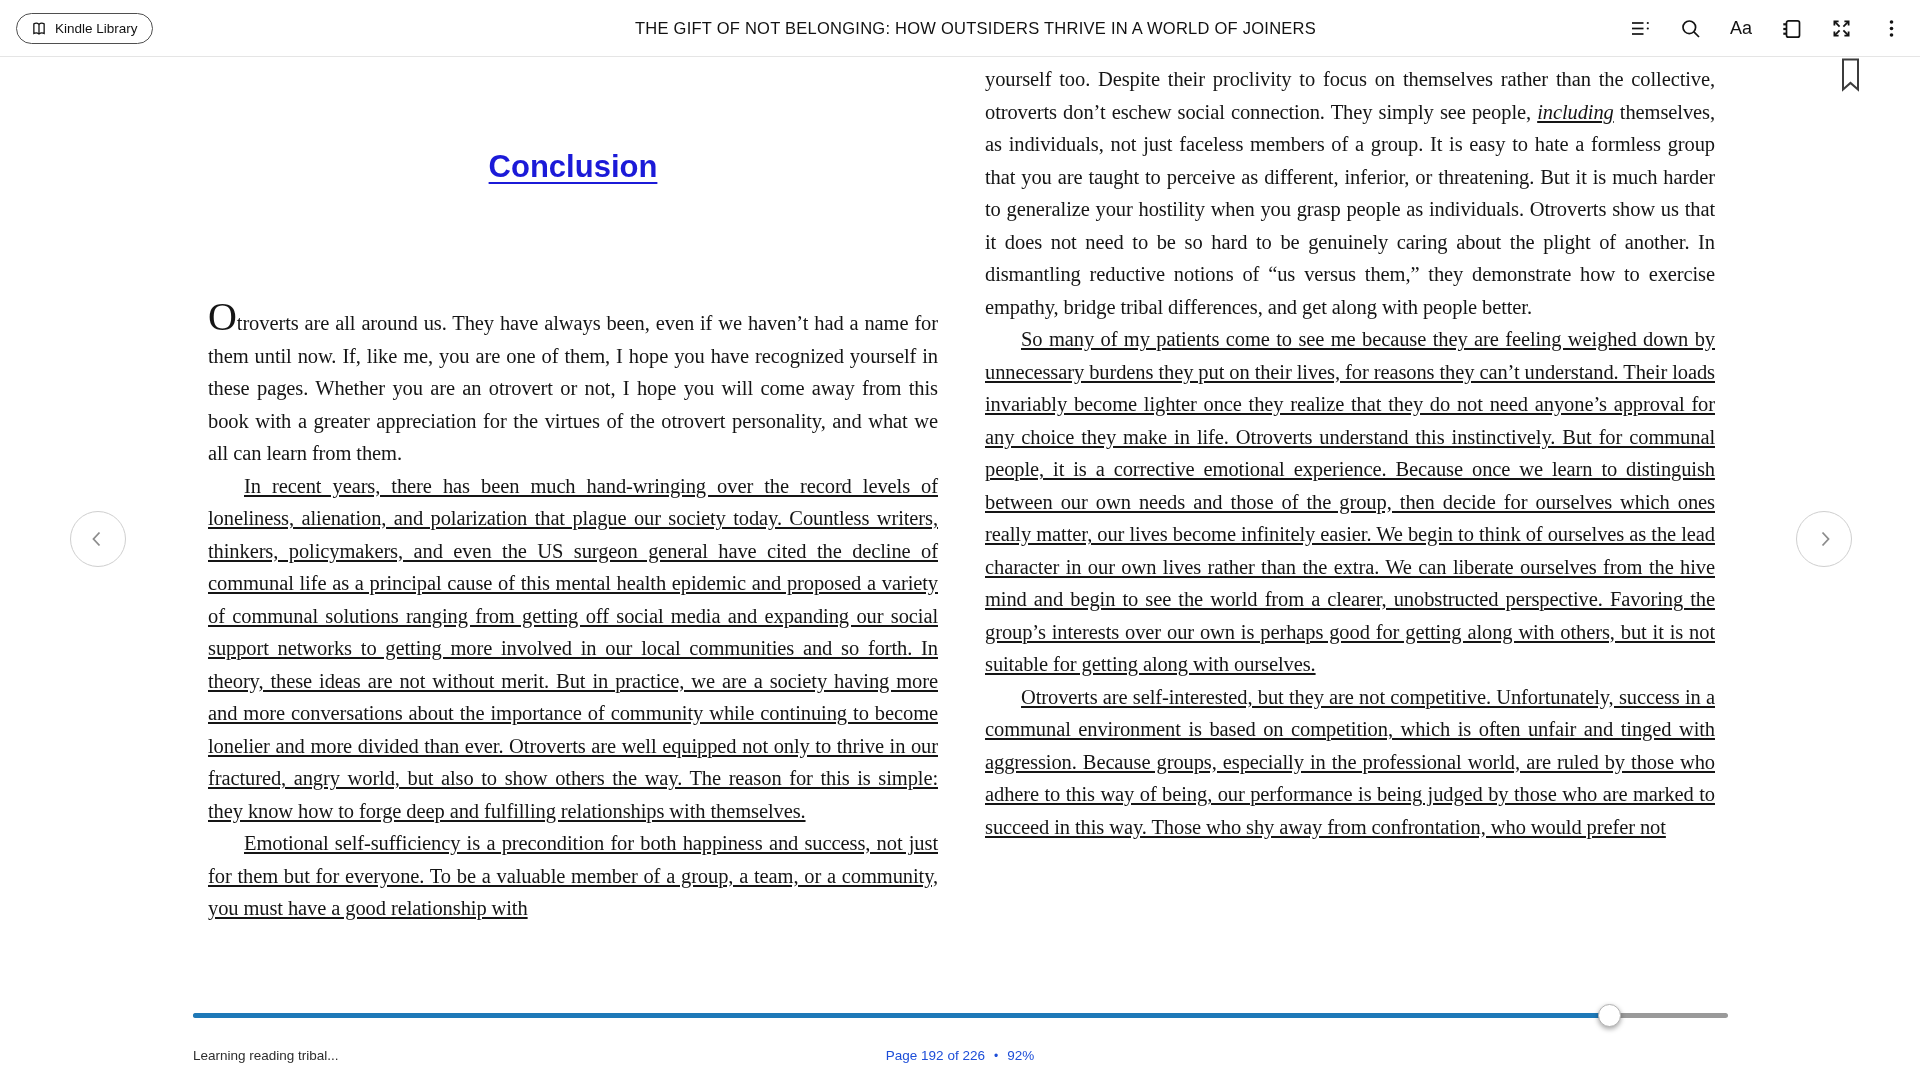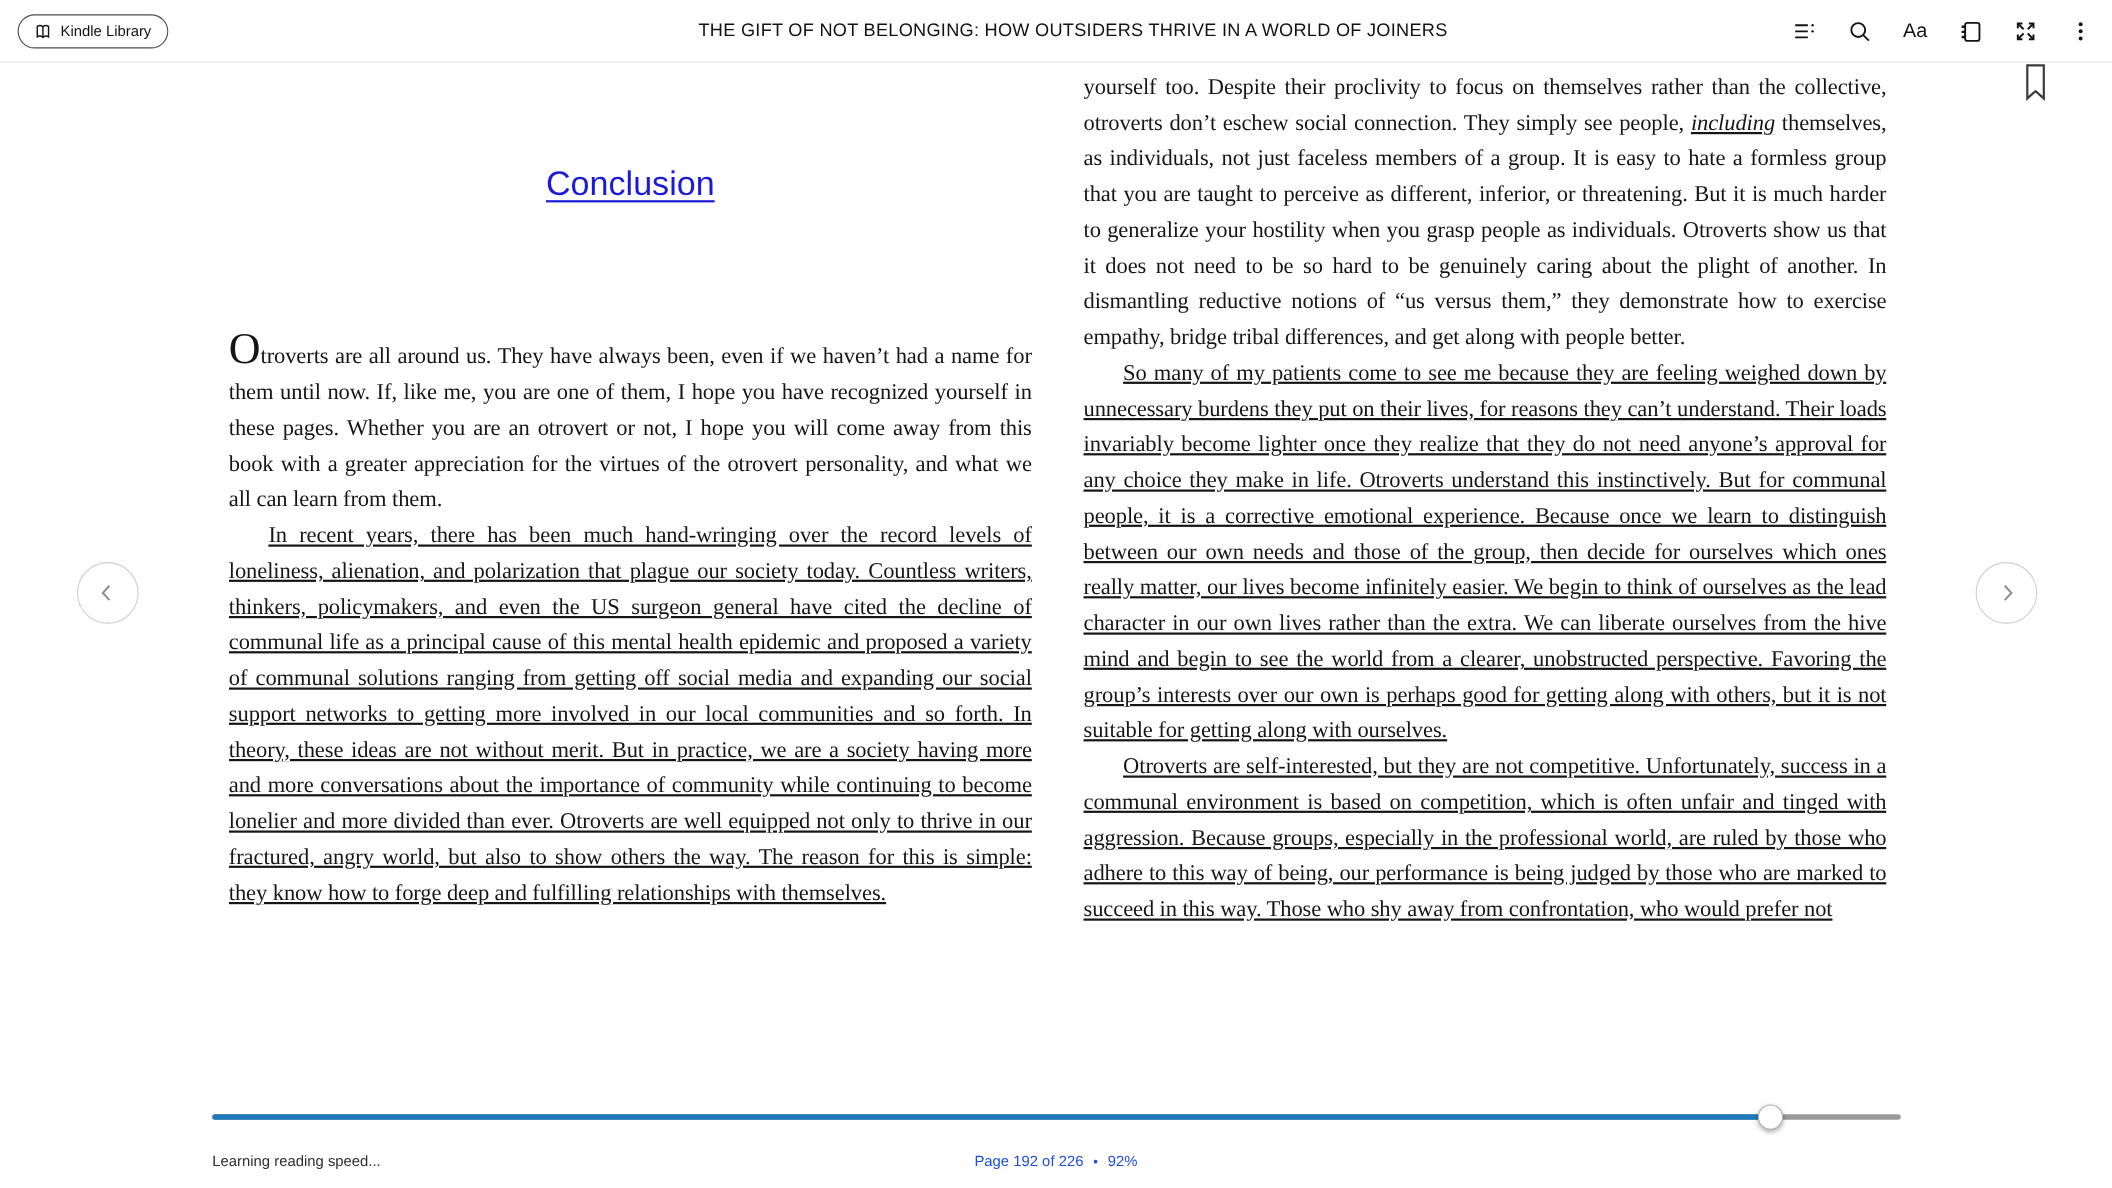--- a/index.html
+++ b/index.html
@@ -36,21 +36,21 @@
   }
   
   .page{
     position:absolute;top:63px;left:208px;width:1507px;height:940px;
     display:flex;gap:47px;overflow:hidden;
     font-family:"Liberation Serif", serif;color:#151515;
   }
   .col{width:730px;box-sizing:border-box;}
   .chapter{
     margin:86px 0 0 0;text-align:center;
-    font-family:"Liberation Sans", sans-serif;font-weight:400;font-size:31px;
+    font-family:"Liberation Sans", sans-serif;font-weight:700;font-size:31px;
     color:var(--link-blue,#1b1ad8);text-decoration:underline;
     text-underline-offset:5px;text-decoration-thickness:2px;cursor:pointer;
   }
   .col-text.first{margin-top:112px;}
   .para{
     margin:0;font-size:20.5px;line-height:32.5px;text-align:justify;
     letter-spacing:-0.1px;
   }
   .para.indent{text-indent:36px;text-decoration:underline;}
   .dropcap{font-size:40px;line-height:1;}
@@ -159,20 +159,21 @@
     <path d="M2 1.5h15v30l-7.5-6.6L2 31.5z"></path>
   </svg>
 </button>
 
 <main class="page">
   <div class="col">
     <h2 class="chapter">Conclusion</h2>
     <div class="col-text first">
         <p class="para"><span class="dropcap">O</span><span>troverts are all around us. They have always been, even if we haven’t had a name for them until now. If, like me, you are one of them, I hope you have recognized yourself in these pages. Whether you are an otrovert or not, I hope you will come away from this book with a greater appreciation for the virtues of the otrovert personality, and what we all can learn from them.</span></p>
         <p class="para indent"><span>In recent years, there has been much hand-wringing over the record levels of loneliness, alienation, and polarization that plague our society today. Countless writers, thinkers, policymakers, and even the US surgeon general have cited the decline of communal life as a principal cause of this mental health epidemic and proposed a variety of communal solutions ranging from getting off social media and expanding our social support networks to getting more involved in our local communities and so forth. In theory, these ideas are not without merit. But in practice, we are a society having more and more conversations about the importance of community while continuing to become lonelier and more divided than ever. Otroverts are well equipped not only to thrive in our fractured, angry world, but also to show others the way. The reason for this is simple: they know how to forge deep and fulfilling relationships with themselves.</span></p>
+        <p class="para indent"><span>Emotional self-sufficiency is a precondition for both happiness and success, not just for them but for everyone. To be a valuable member of a group, a team, or a community, you must have a good relationship with</span></p>
       </div>
   </div>
   <div class="col">
     <div class="col-text">
         <p class="para"><span>yourself too. Despite their proclivity to focus on themselves rather than the collective, otroverts don’t eschew social connection. They simply see people, </span><span class="italic">including</span><span> themselves, as individuals, not just faceless members of a group. It is easy to hate a formless group that you are taught to perceive as different, inferior, or threatening. But it is much harder to generalize your hostility when you grasp people as individuals. Otroverts show us that it does not need to be so hard to be genuinely caring about the plight of another. In dismantling reductive notions of “us versus them,” they demonstrate how to exercise empathy, bridge tribal differences, and get along with people better.</span></p>
         <p class="para indent"><span>So many of my patients come to see me because they are feeling weighed down by unnecessary burdens they put on their lives, for reasons they can’t understand. Their loads invariably become lighter once they realize that they do not need anyone’s approval for any choice they make in life. Otroverts understand this instinctively. But for communal people, it is a corrective emotional experience. Because once we learn to distinguish between our own needs and those of the group, then decide for ourselves which ones really matter, our lives become infinitely easier. We begin to think of ourselves as the lead character in our own lives rather than the extra. We can liberate ourselves from the hive mind and begin to see the world from a clearer, unobstructed perspective. Favoring the group’s interests over our own is perhaps good for getting along with others, but it is not suitable for getting along with ourselves.</span></p>
         <p class="para indent"><span>Otroverts are self-interested, but they are not competitive. Unfortunately, success in a communal environment is based on competition, which is often unfair and tinged with aggression. Because groups, especially in the professional world, are ruled by those who adhere to this way of being, our performance is being judged by those who are marked to succeed in this way. Those who shy away from confrontation, who would prefer not</span></p>
       </div>
   </div>
 </main>
@@ -191,16 +192,16 @@
     </svg>
   </span>
 </button>
 
 <div class="slider">
   <div class="track"></div>
   <div class="fill" id="progress-fill" style="width: 92.3%;"></div>
   <div class="handle" id="progress-handle" style="left: calc(92.3% - 11.5px);"></div>
 </div>
 
-<div class="footer-left">Learning reading speed...</div>
+<div class="footer-left">Learning reading tribal...</div>
 <div class="footer-center">
   <span>Page 192 of 226</span><span class="dot">•</span><span>92%</span>
 </div>
 
 </body></html>

